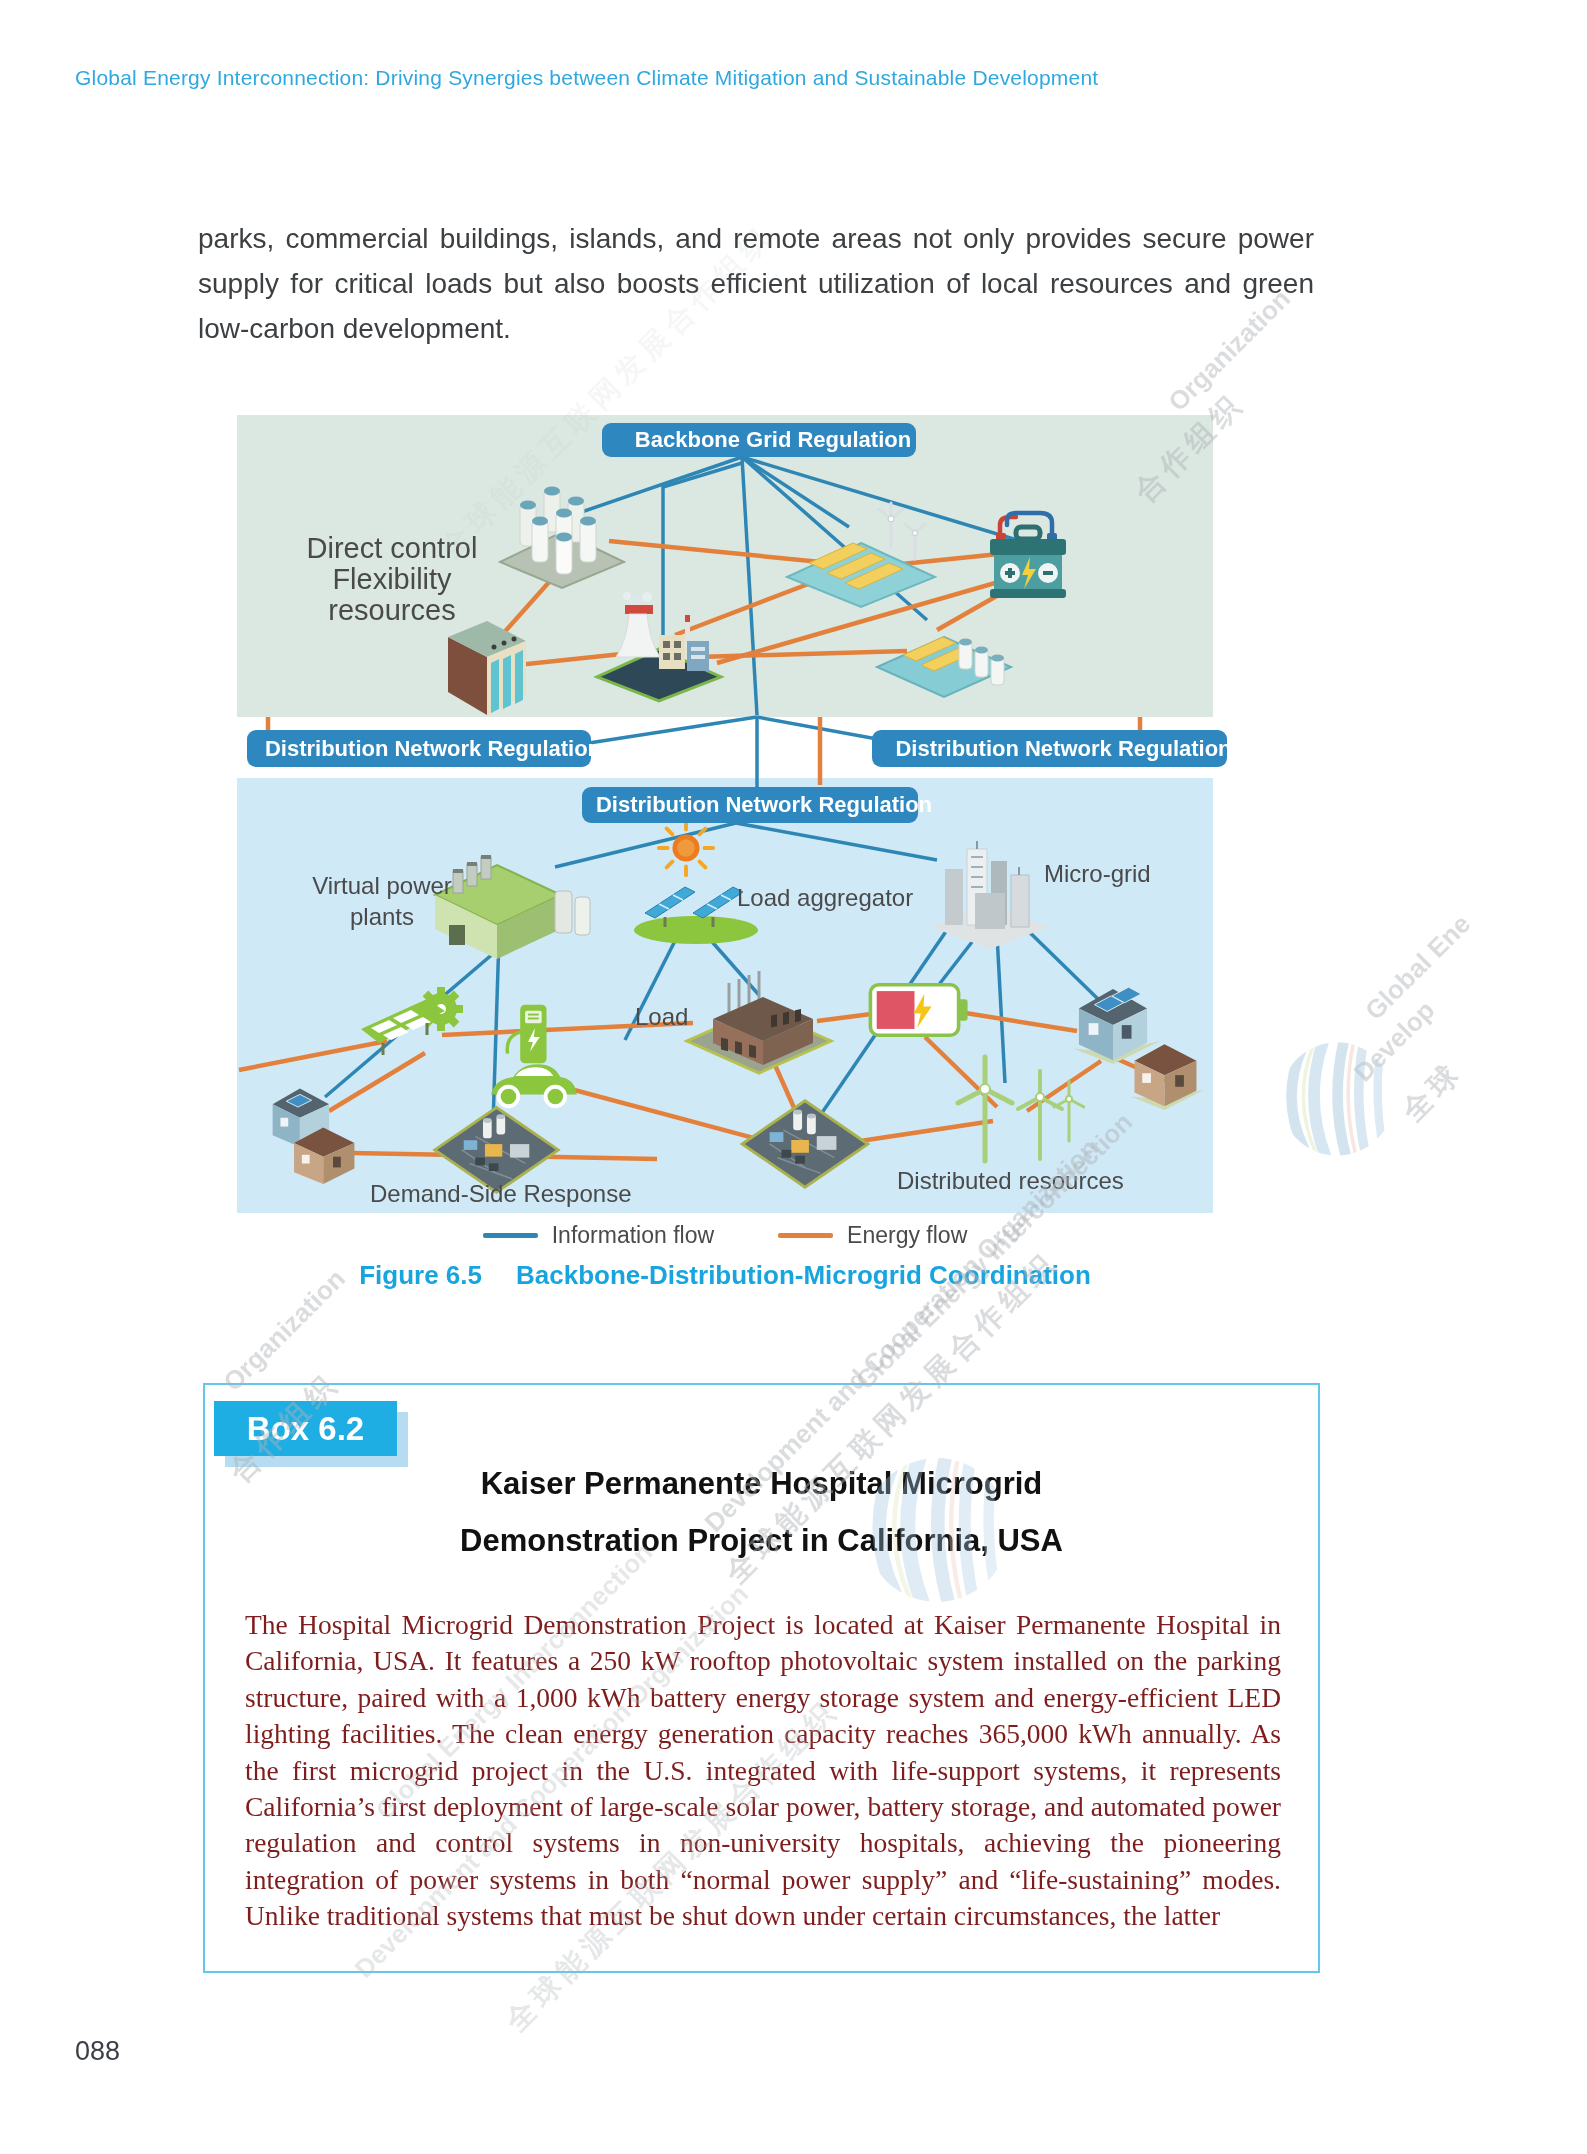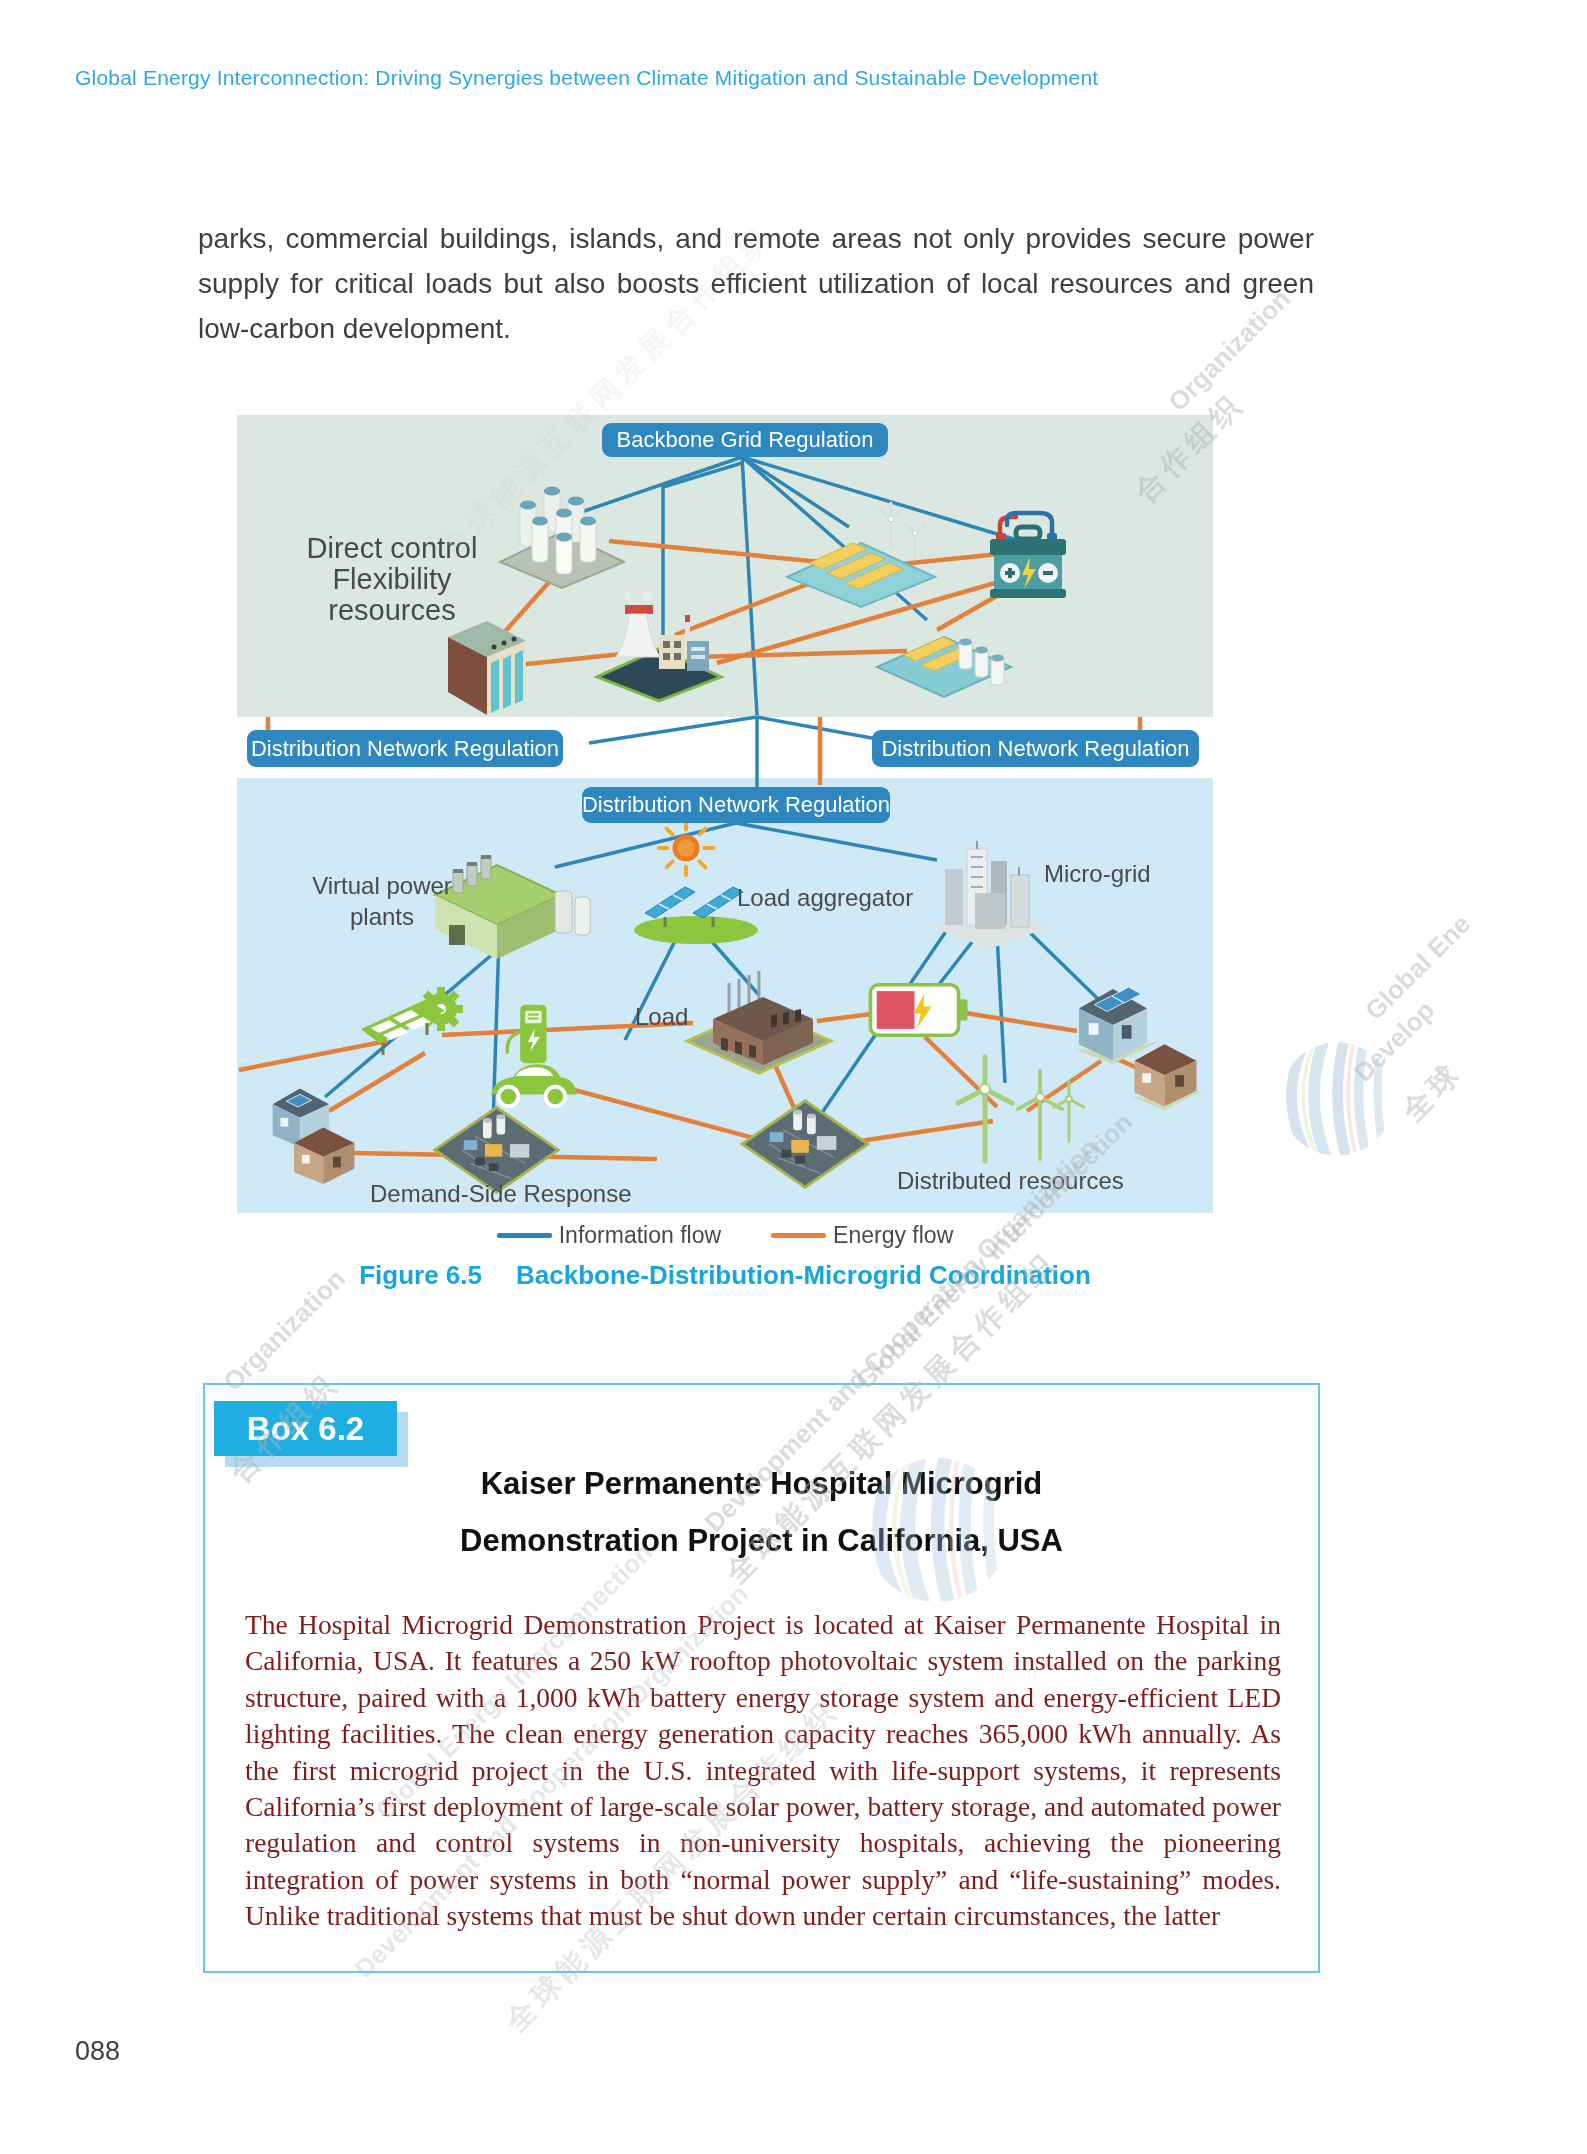--- a/index.html
+++ b/index.html
@@ -11,25 +11,25 @@
   #page-number{left:75px;top:2036px;font-size:27px;color:#3b3f45;}
   
   #intro{left:198px;top:216px;width:1116px;font-size:28px;line-height:45px;color:#3c4043;
          text-align:justify;}
   
   #fig{left:237px;top:415px;width:976px;height:900px;}
   .panel-green{left:0;top:0;width:976px;height:302px;background:#DBE8E1;}
   .panel-blue{left:0;top:363px;width:976px;height:435px;background:#CFE9F7;}
   #netlines{left:0;top:0;width:976px;height:800px;pointer-events:none;}
   .reg{background:#2E88BF;color:#fff;border-radius:9px;display:flex;align-items:center;
-       justify-content:center;font-size:22px;font-weight:400;white-space:nowrap;z-index:3;}
+       justify-content:center;font-size:22px;font-weight:700;white-space:nowrap;z-index:3;padding-left:28px;}
   .diaglabel{color:#4a4a4a;font-size:24px;text-align:center;line-height:31px;z-index:3;}
   
   #legend{left:0;top:807px;width:976px;display:flex;justify-content:center;align-items:center;
-          gap:7px;font-size:23px;color:#4a4a4a;}
+          gap:14px;font-size:23px;color:#4a4a4a;}
   .lg-swatch{width:55px;height:5px;border-radius:2px;}
   #caption{left:0;top:845px;width:976px;text-align:center;font-size:26px;font-weight:bold;color:#18A5DF;}
   #caption .cap-label{margin-right:34px;}
   
   #box62{left:203px;top:1383px;width:1113px;height:586px;background:#fff;border:2px solid #64C6EE;}
   #box-tab-shadow{left:20px;top:27px;width:183px;height:55px;background:#B5DCF0;}
   #box-tab{left:9px;top:16px;width:183px;height:55px;background:#1FAEE3;color:#fff;font-size:33px;
            font-weight:bold;display:flex;align-items:center;justify-content:center;z-index:2;}
   #box-title{left:0;top:70px;width:100%;text-align:center;font-size:31px;font-weight:bold;
              color:#111;line-height:57px;z-index:2;}

